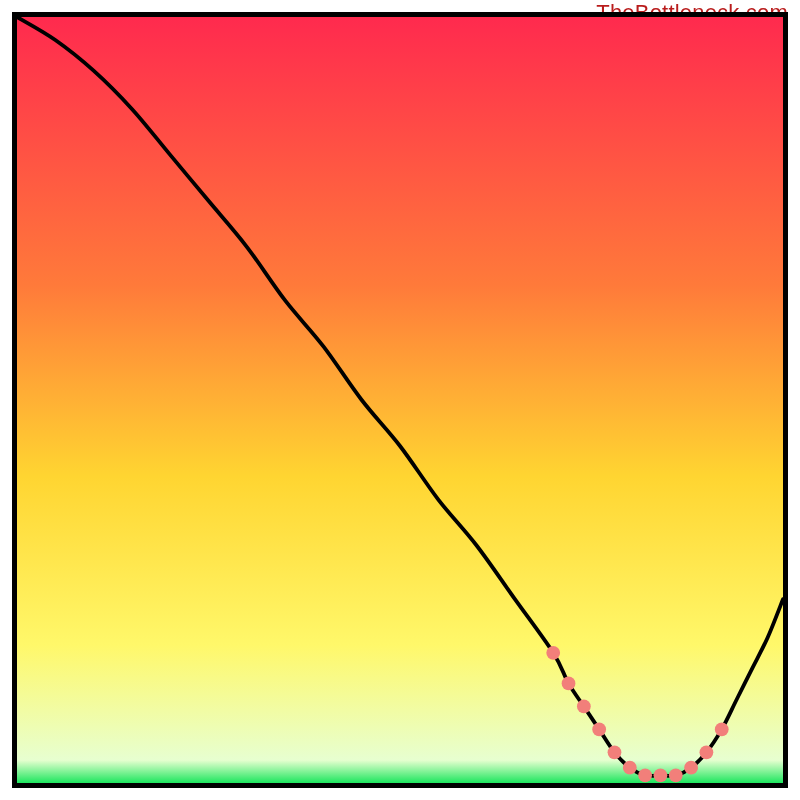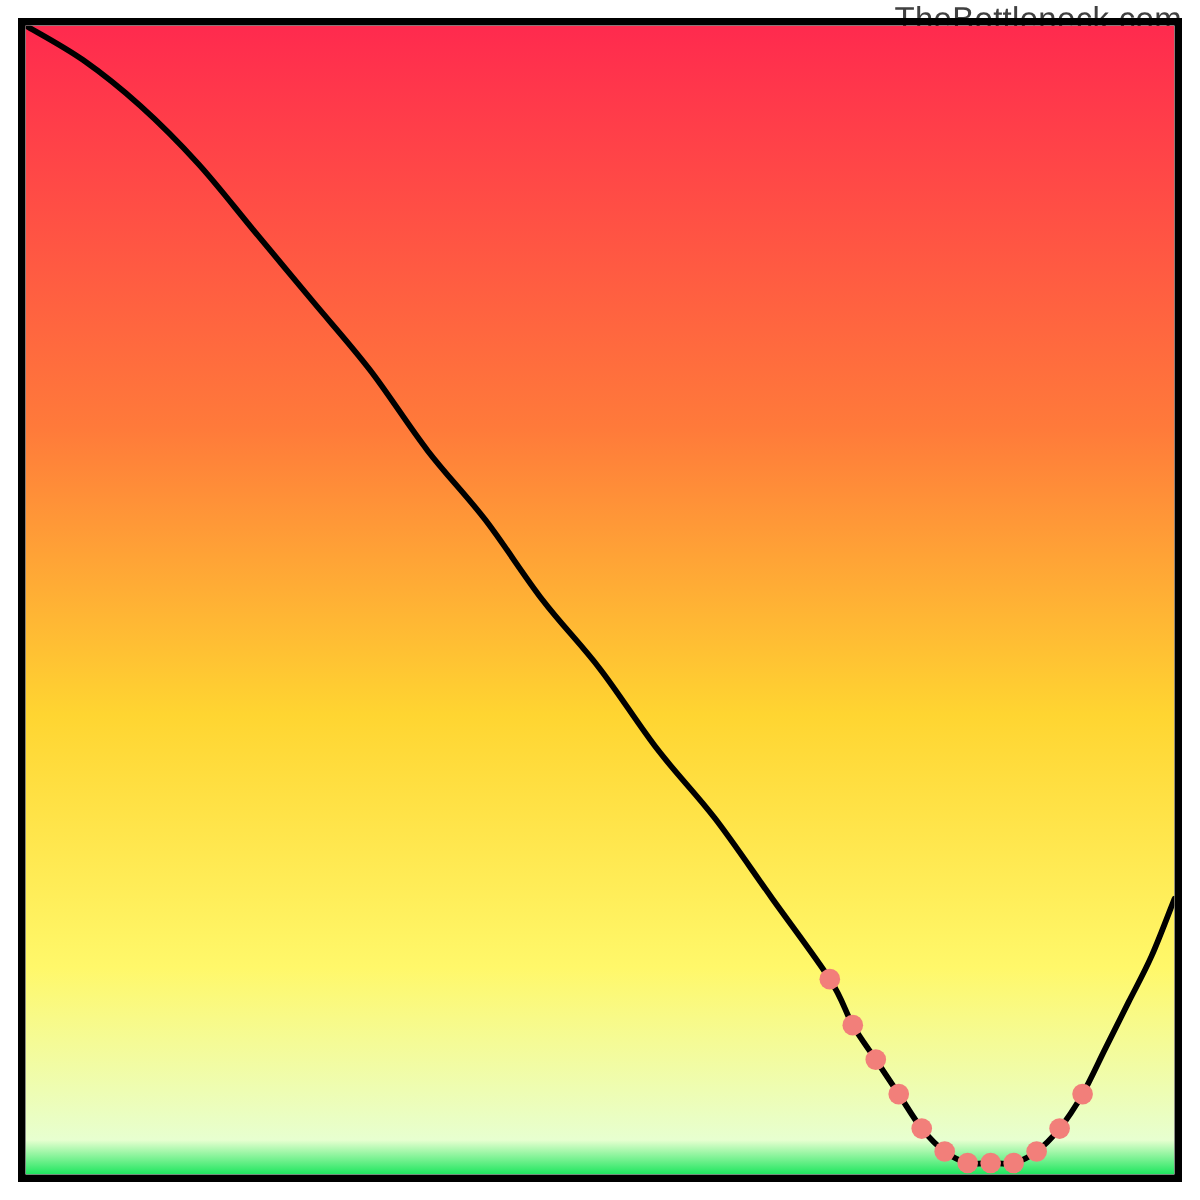--- a/index.html
+++ b/index.html
@@ -46,21 +46,21 @@
     top: 0;
     width: 100%;
     height: 100%;
   }
   .watermark {
     position: absolute;
     top: 0px;
     right: 12px;
     font-size: 22px;
     font-weight: 500;
-    color: #404040;
+    color: #b91c1c;
     letter-spacing: 0.2px;
     font-family: Arial, Helvetica, sans-serif;
   }
 </style>
 </head>
 <body>
 <div class="wrap">
 
   <div class="watermark">TheBottleneck.com</div>
 

